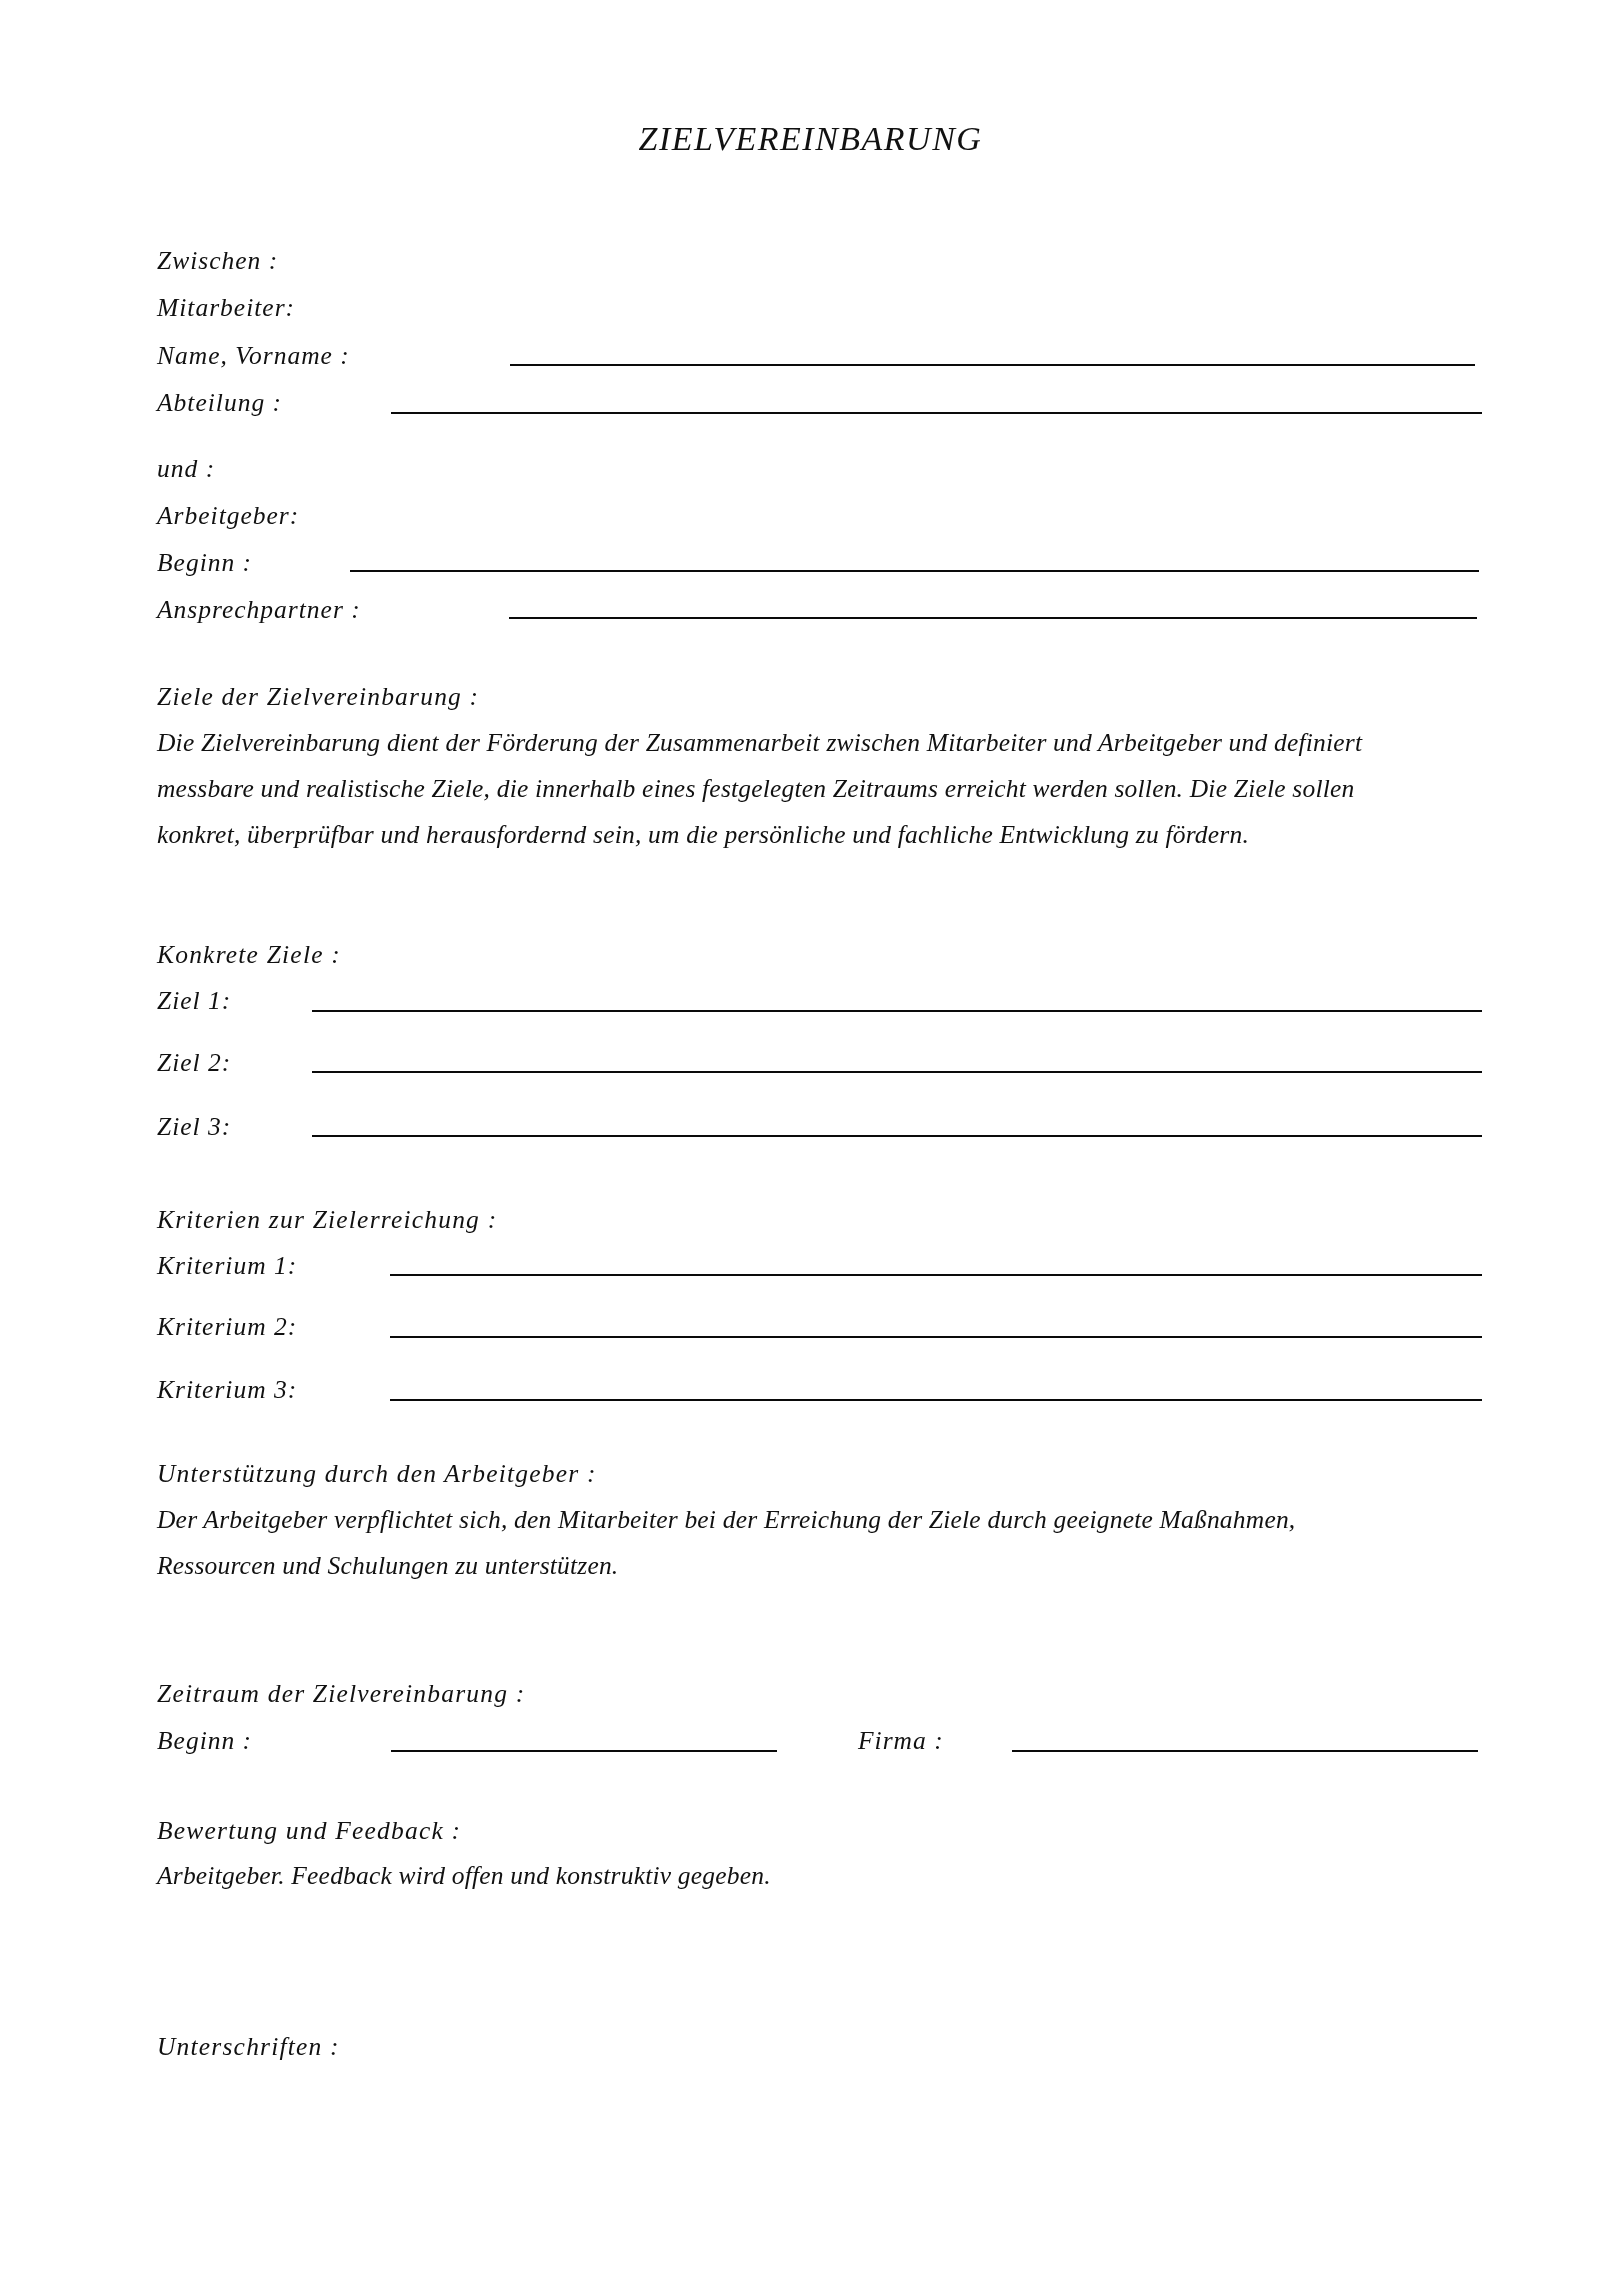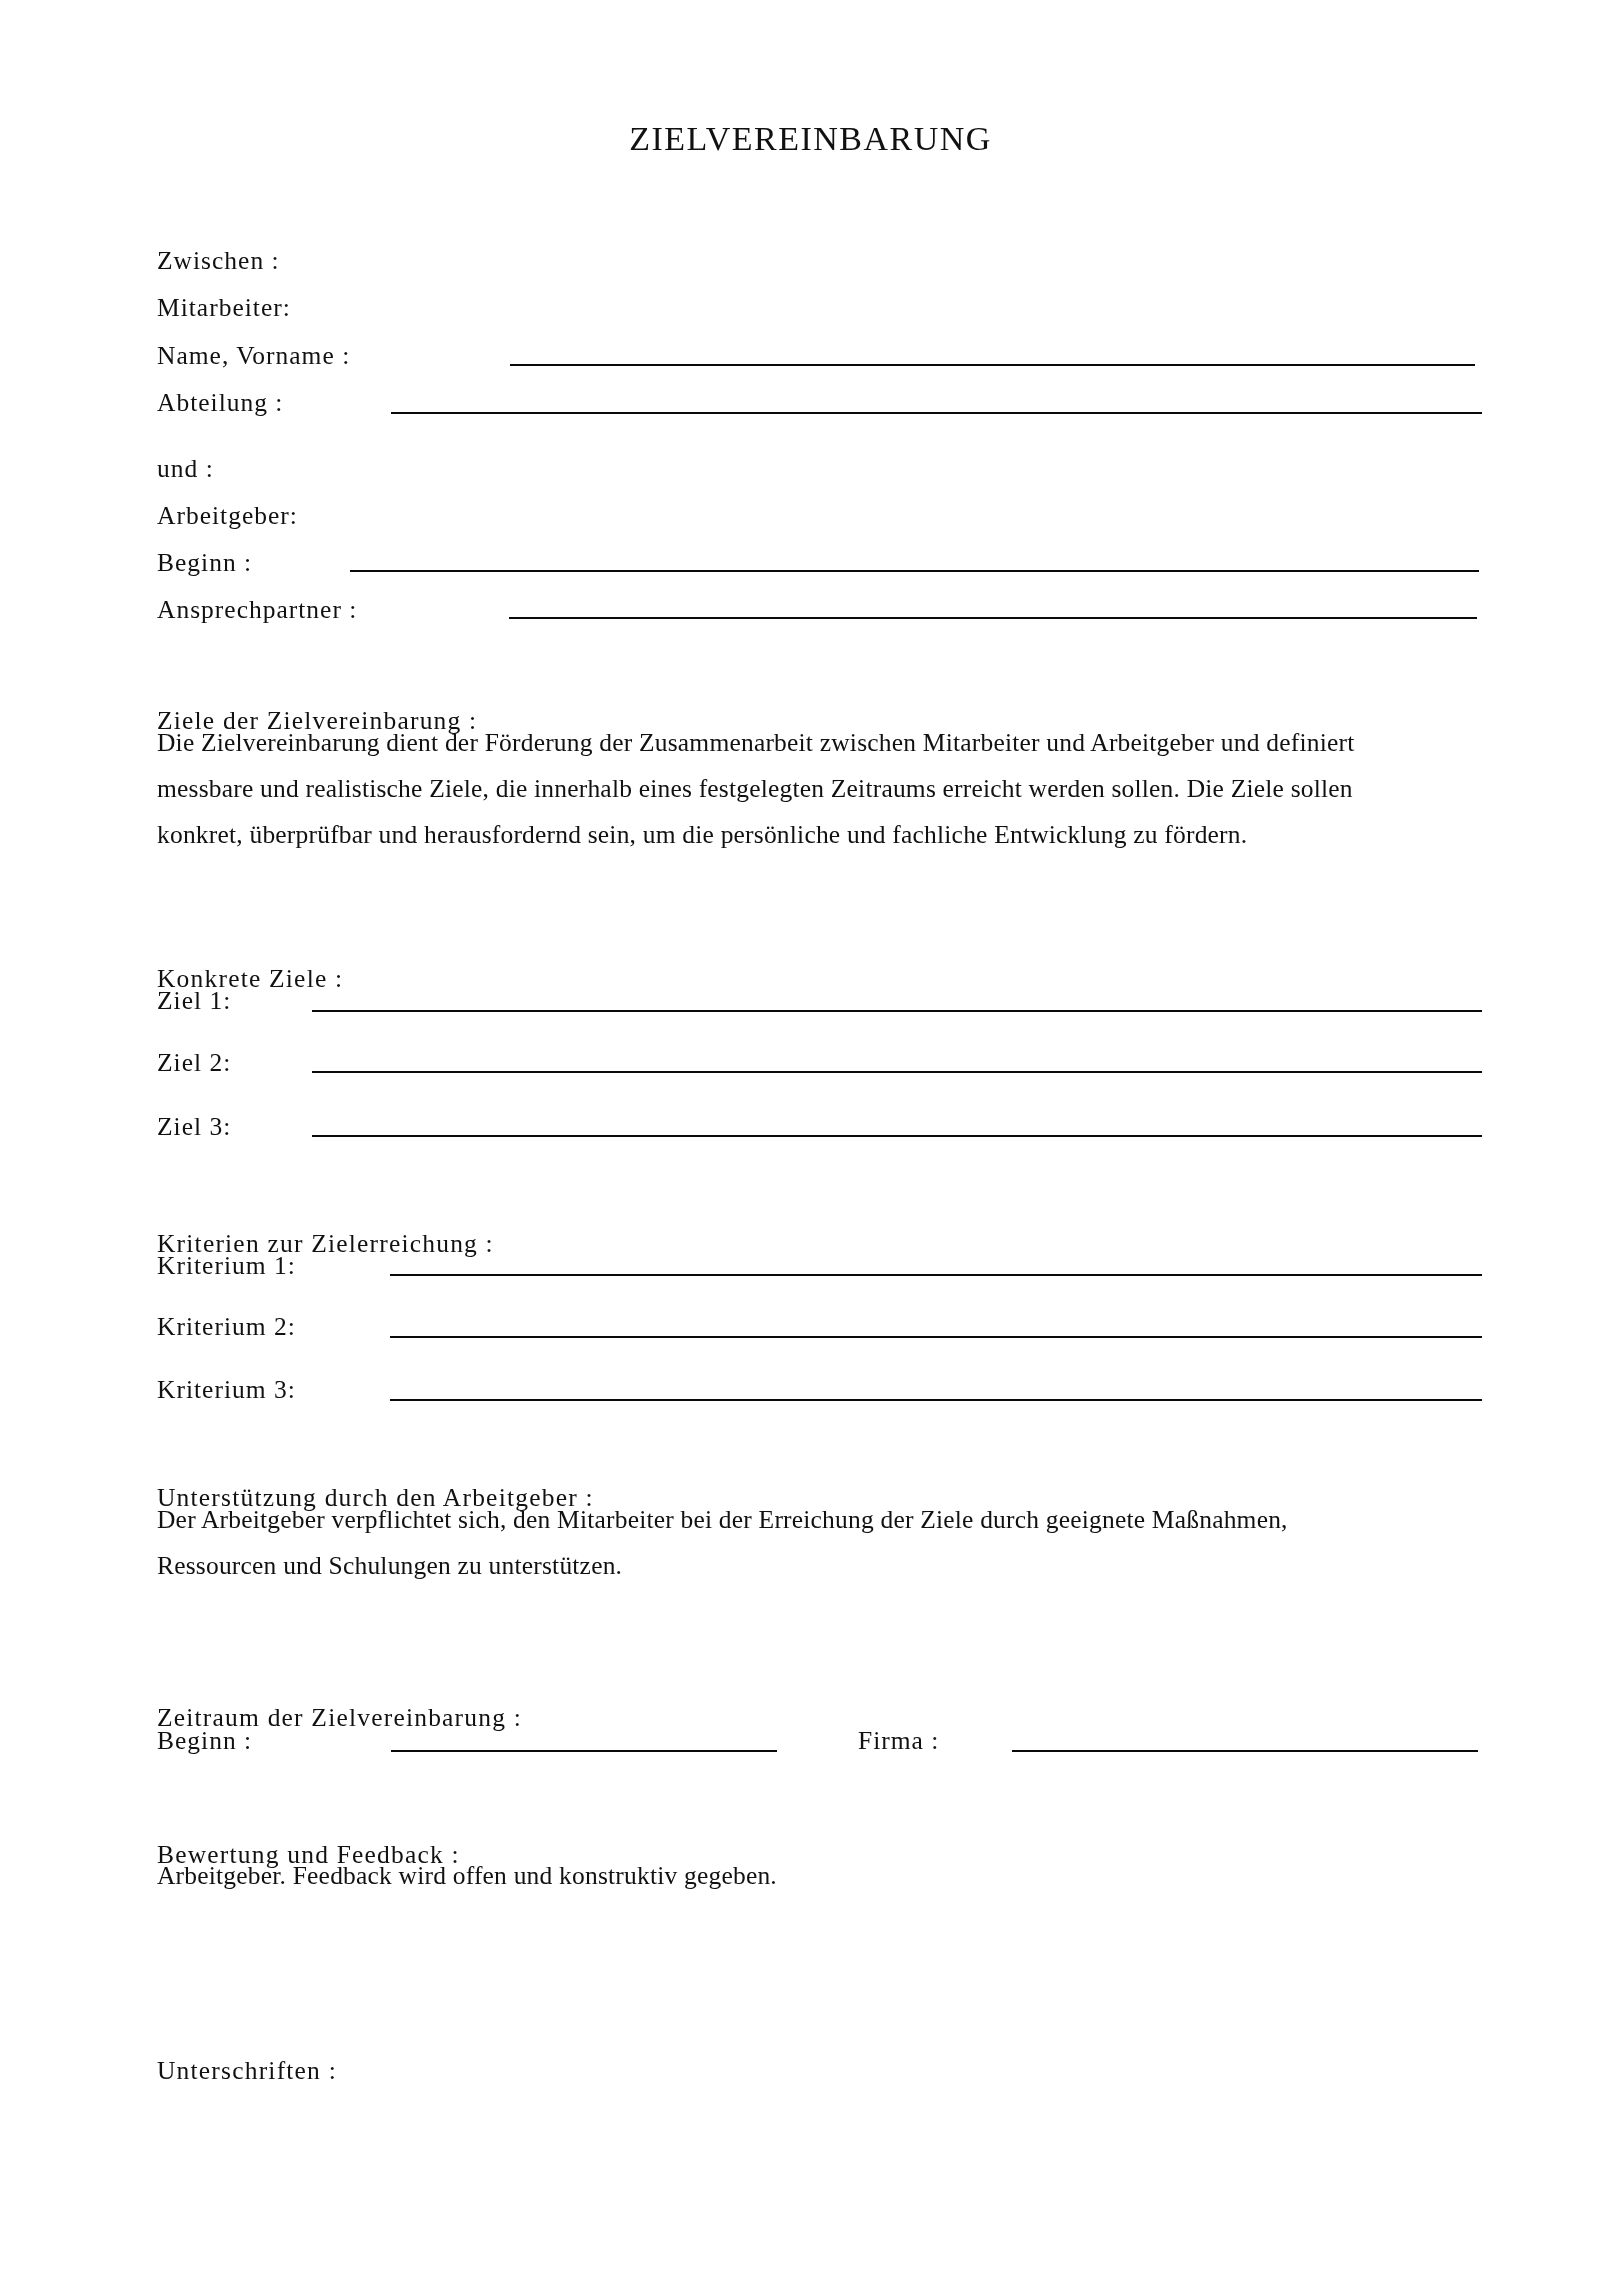--- a/index.html
+++ b/index.html
@@ -8,20 +8,21 @@
     background: #ffffff;
   }
   .page {
     position: relative;
     width: 1621px;
     height: 2293px;
     background: #ffffff;
     color: #111111;
     font-family: "Liberation Serif", serif;
     overflow: hidden;
+    font-style: italic;
   }
   .doc-title {
     position: absolute;
     top: 120px;
     left: 0;
     width: 100%;
     text-align: center;
     font-size: 34px;
     letter-spacing: 1.5px;
     white-space: nowrap;
@@ -32,21 +33,20 @@
     letter-spacing: 1px;
     white-space: nowrap;
     line-height: 31px;
   }
   .heading {
     position: absolute;
     font-size: 25.5px;
     letter-spacing: 1.2px;
     white-space: nowrap;
     line-height: 31px;
-    margin-top: 24px;
   }
   .fill {
     position: absolute;
     height: 0;
     border-bottom: 2.9px solid #0a0a0a;
     font-size: 23.5px;
     line-height: 25.5px;
     overflow: hidden;
   }
   .para {

